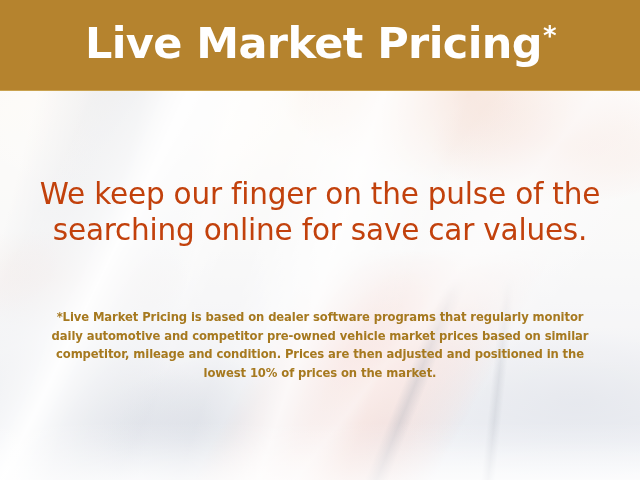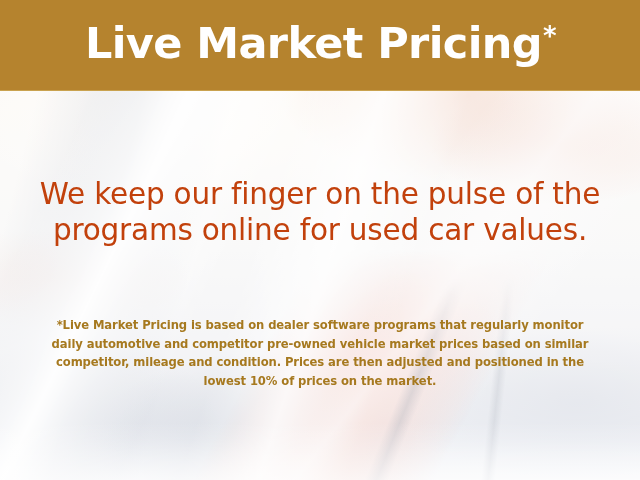--- a/index.html
+++ b/index.html
@@ -139,21 +139,21 @@
   }
   #headline .hl-line {
     display: block;
     white-space: nowrap;
   }
 
   
   #disclaimer {
     position: absolute;
     left: 0;
-    top: 316px;
+    top: 308px;
     width: 640px;
     padding: 0 25px;
     box-sizing: border-box;
     text-align: center;
     color: #a6791f;
     font-family: "DejaVu Sans", sans-serif;
     font-weight: bold;
     font-size: 11.6px;
     line-height: 18.6px;
     letter-spacing: -0.1px;
@@ -178,21 +178,21 @@
   <div class="bg-layer bg-bottomfade"></div>
 
   <div id="header-band">
     <div id="header-title">
       <span>Live Market Pricing</span><span class="star">*</span>
     </div>
   </div>
 
   <div id="headline">
     <span class="hl-line">We keep our finger on the pulse of the</span>
-    <span class="hl-line">programs online for used car values.</span>
+    <span class="hl-line">searching online for save car values.</span>
   </div>
 
   <div id="disclaimer">
     <span class="fp-line">*Live Market Pricing is based on dealer software programs that regularly monitor</span>
     <span class="fp-line">daily automotive and competitor pre-owned vehicle market prices based on similar</span>
     <span class="fp-line">competitor, mileage and condition. Prices are then adjusted and positioned in the</span>
     <span class="fp-line">lowest 10% of prices on the market.</span>
   </div>
 
 </div>

